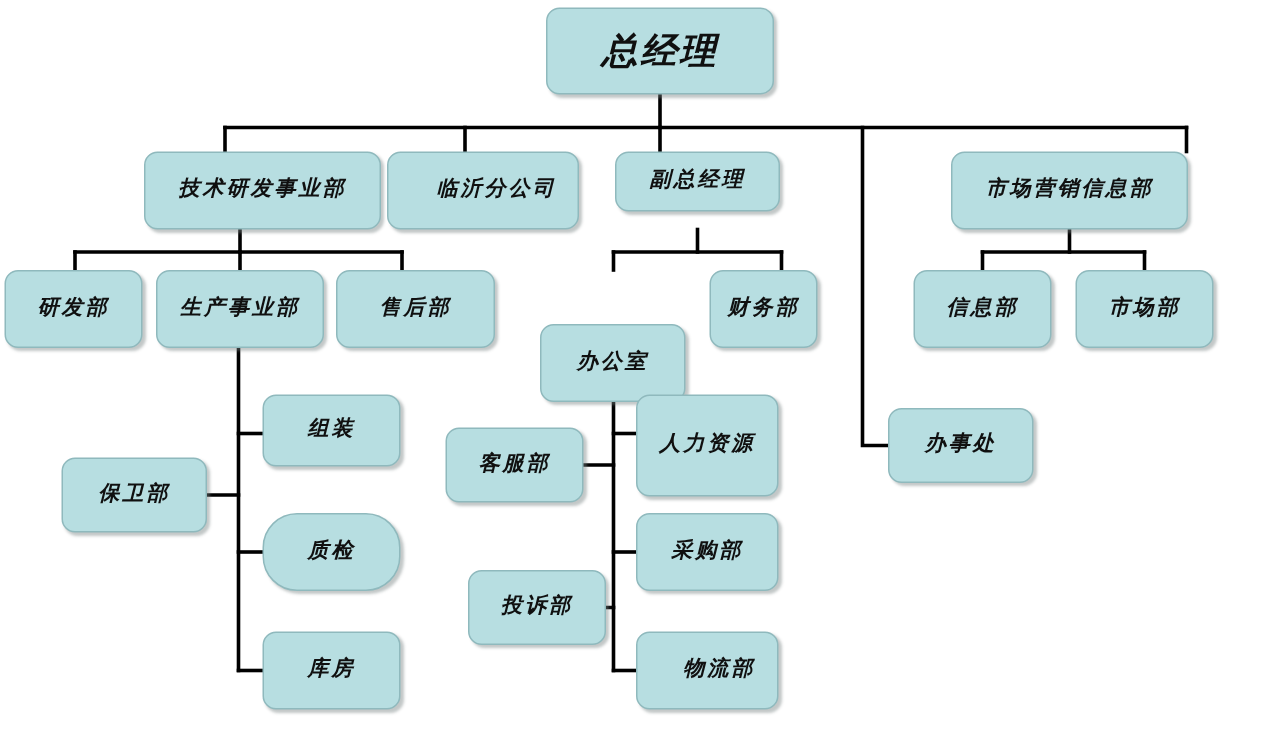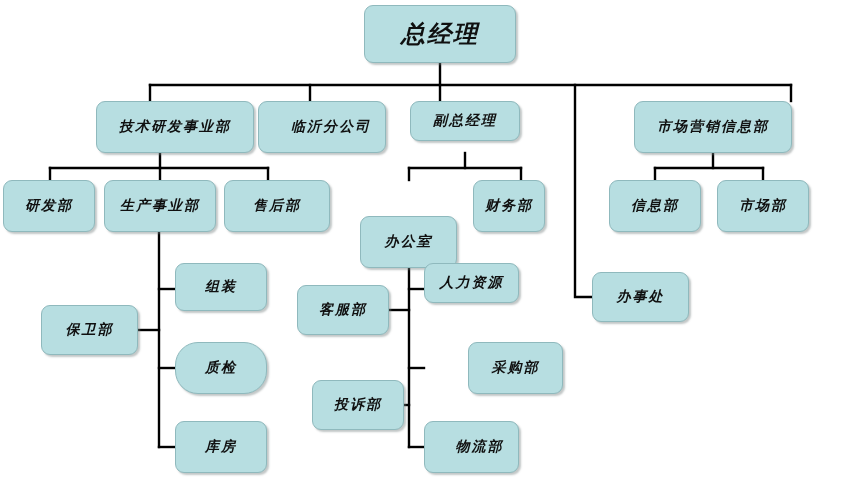--- a/index.html
+++ b/index.html
@@ -137,24 +137,24 @@
     </div>
     <div class="node size-leaf" style="left: 175px; top: 421px; width: 92px; height: 52px;">
       <span class="node-label">库房</span>
     </div>
     <div class="node size-leaf" style="left: 297px; top: 285px; width: 92px; height: 50px;">
       <span class="node-label">客服部</span>
     </div>
     <div class="node size-leaf" style="left: 312px; top: 380px; width: 92px; height: 50px;">
       <span class="node-label">投诉部</span>
     </div>
-    <div class="node size-leaf" style="left: 424px; top: 263px; width: 95px; height: 40px;">
+    <div class="node size-leaf" style="left: 424px; top: 263px; width: 95px; height: 68px;">
       <span class="node-label">人力资源</span>
     </div>
-    <div class="node size-leaf" style="left: 424px; top: 342px; width: 95px; height: 52px; margin-left: 44px;">
+    <div class="node size-leaf" style="left: 424px; top: 342px; width: 95px; height: 52px;">
       <span class="node-label">采购部</span>
     </div>
     <div class="node size-leaf" style="left: 424px; top: 421px; width: 95px; height: 52px; padding-left: 16px;">
       <span class="node-label">物流部</span>
     </div>
     <div class="node size-l3" style="left: 592px; top: 272px; width: 97px; height: 50px;">
       <span class="node-label">办事处</span>
     </div>
   </div>
 

